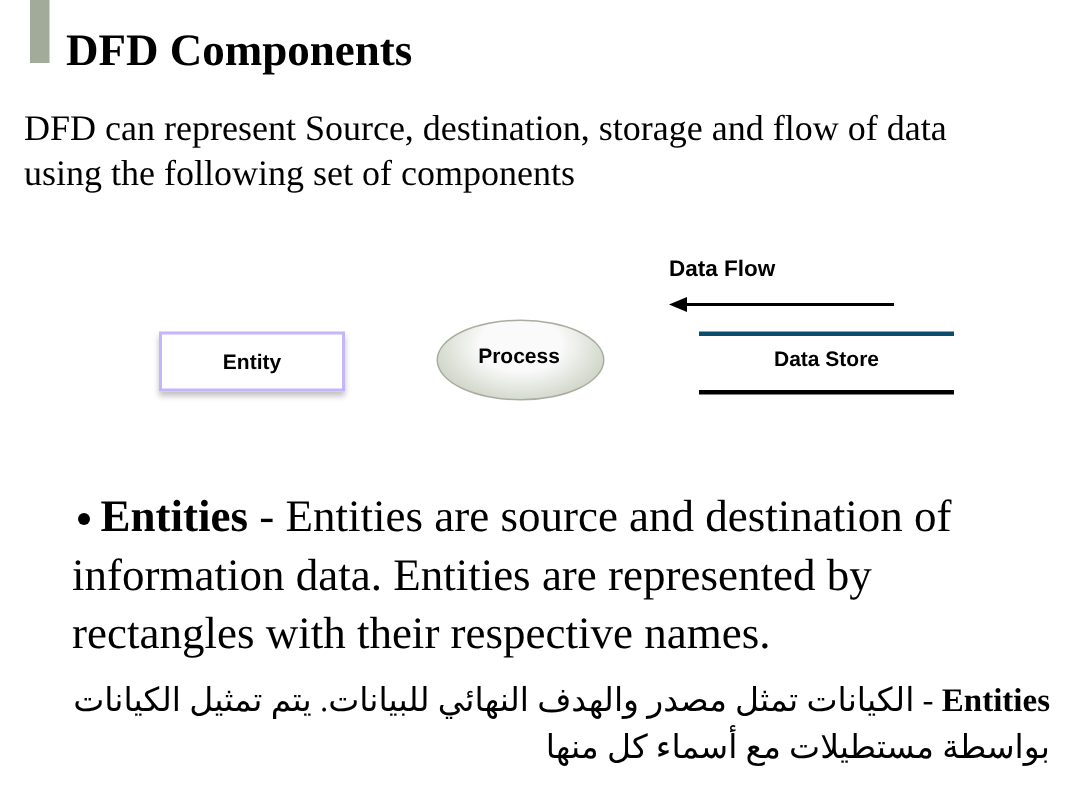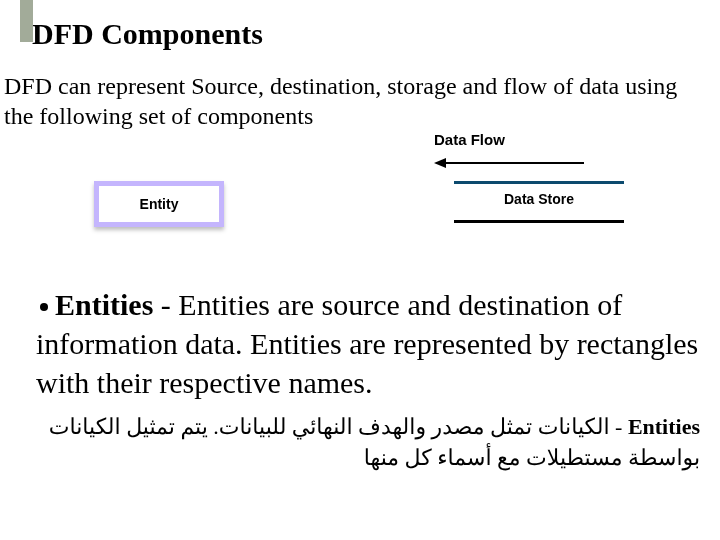--- a/index.html
+++ b/index.html
@@ -10,21 +10,21 @@
     background: #fff;
     font-family: "Times New Roman", serif;
     color: #000;
     overflow: hidden;
   }
   .slide {
     position: relative;
     width: 720px;
     height: 540px;
     box-sizing: border-box;
-    padding: 15px 20px 20px 4px;
+    padding: 15px 20px 20px 16px;
   }
   .accent-line {
     position: absolute;
     top: 0;
     left: 20px;
     width: 13px;
     height: 42px;
     background: #a2ab99;
   }
   .title {
@@ -32,20 +32,21 @@
     font-weight: bold;
     margin: 2px 0 0 28px;
   }
   .lead {
     font-size: 24px;
     margin: 20px 16px 0 0;
     line-height: 1.25;
   }
   .diagram {
     position: relative;
+    margin-top: 40px;
     height: 120px;
   }
   .label-flow {
     position: absolute;
     top: 0;
     left: 430px;
     font-family: Verdana, Arial, sans-serif;
     font-size: 15px;
     font-weight: bold;
   }
@@ -56,21 +57,21 @@
     width: 150px;
     height: 14px;
   }
   .entity-box {
     position: absolute;
     left: 90px;
     top: 50px;
     width: 120px;
     height: 36px;
     background: #fff;
-    border: 5px solid #c4b5fd;
+    border: 2px solid #c4b5fd;
     box-shadow: 0 3px 4px rgba(0,0,0,0.25);
     text-align: center;
     font-family: Verdana, Arial, sans-serif;
     font-size: 14px;
     font-weight: bold;
     line-height: 36px;
   }
   .process-wrap {
     position: absolute;
     left: 275px;
@@ -155,20 +156,24 @@
     <div class="label-flow">Data Flow</div>
     <svg class="arrow" viewBox="0 0 150 14">
       <line x1="6" y1="7" x2="150" y2="7" stroke="#000" stroke-width="2"></line>
       <polygon points="0,7 12,2 12,12" fill="#000"></polygon>
     </svg>
 
     <div class="entity-box">
       <span>Entity</span>
     </div>
 
+    <div class="process-wrap">
+      <div class="process-oval"></div>
+      <div class="process-label">Process</div>
+    </div>
 
     <div class="store-wrap">
       <div class="store-label">Data Store</div>
     </div>
   </div>
 
   <div class="bullet-block">
     <span class="dot"></span><b>Entities</b><span> - Entities are source and destination of information data. Entities are represented by rectangles with their respective names.</span>
   </div>
 

